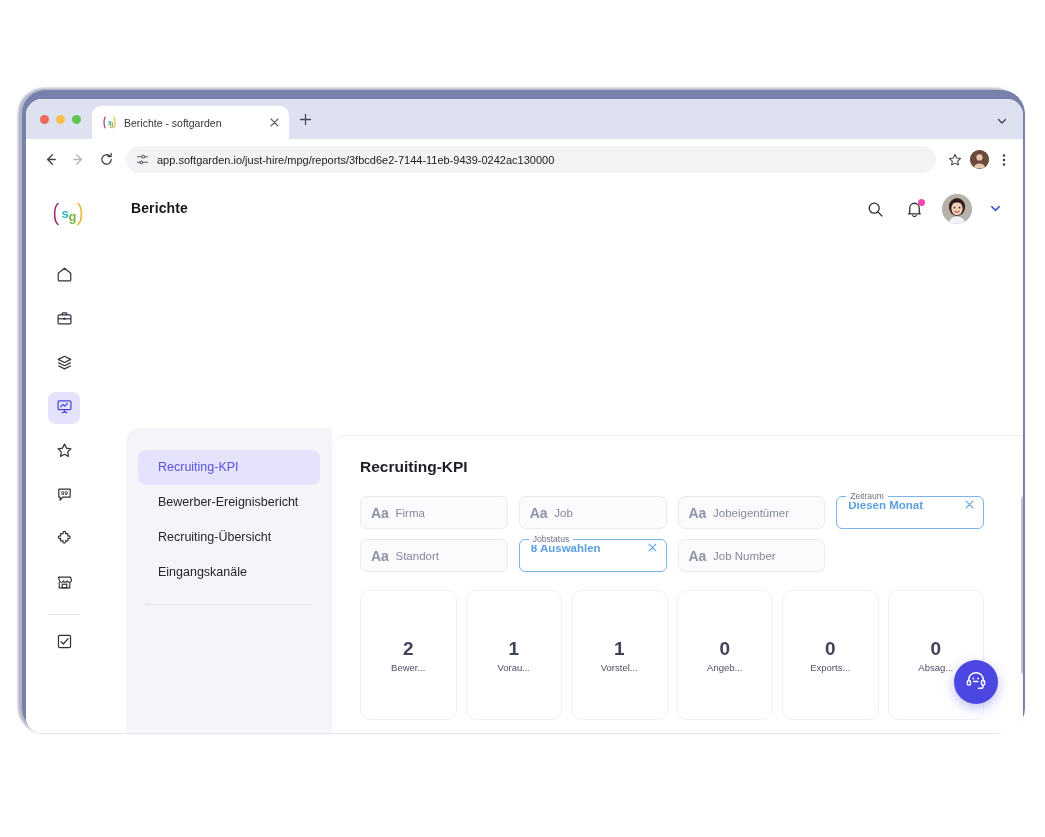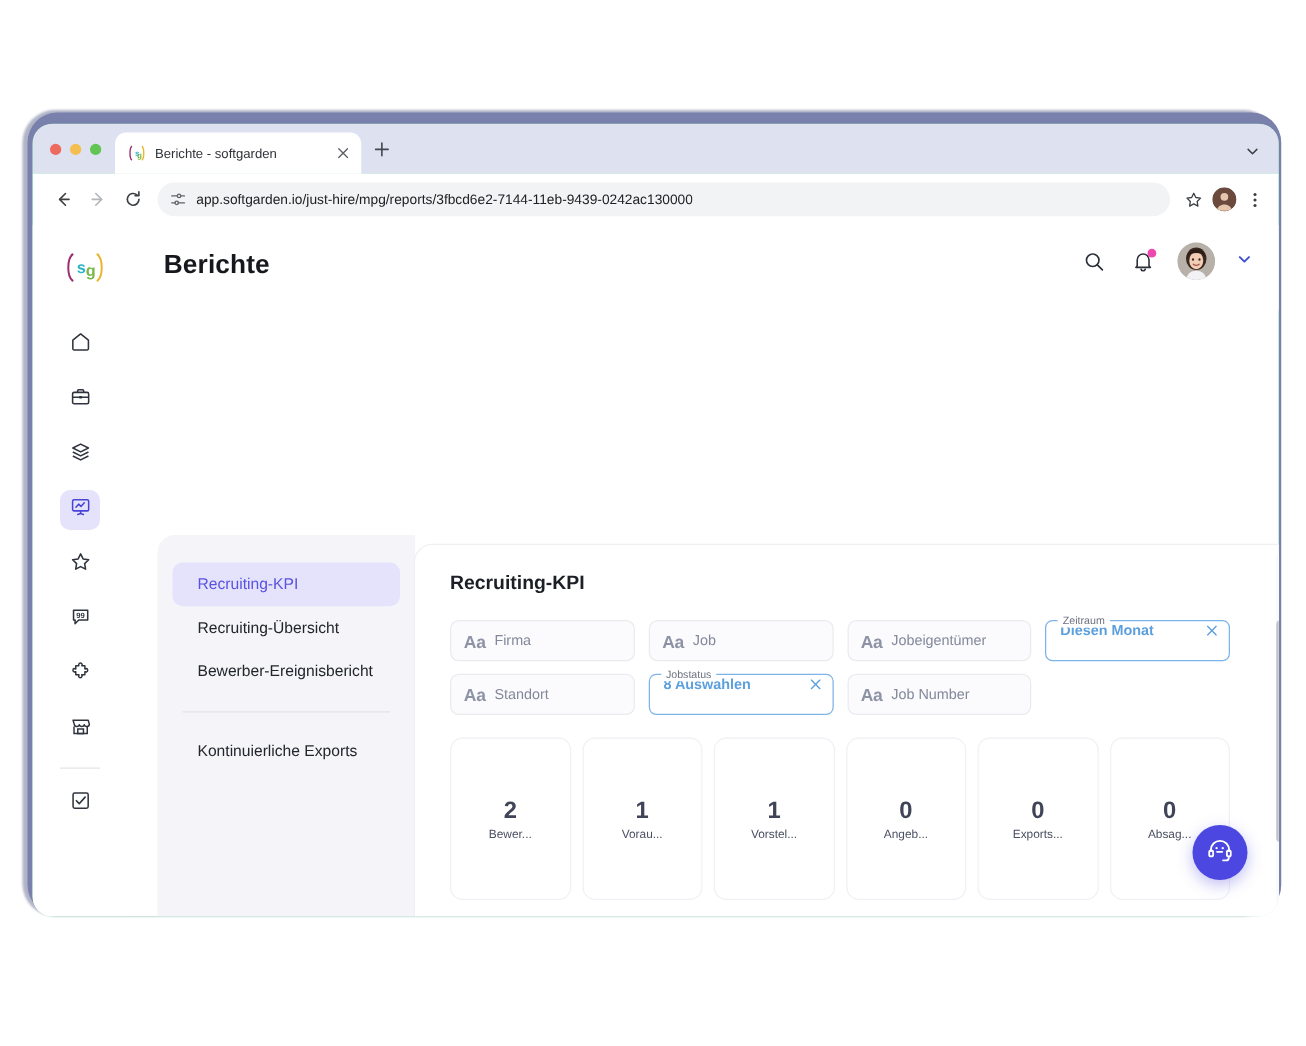--- a/index.html
+++ b/index.html
@@ -25,21 +25,21 @@
     left: 22px; top: 90px;
     width: 1003px; height: 642px;
     background: #7880ab;
     border-radius: 24px;
     padding: 10px 12px 12px 12px;
   }
   #browser-window {
     position: absolute;
     left: 26px; top: 99px;
     width: 997px; height: 634px;
-    background: #86efac;
+    background: #e5e5e5;
     border-radius: 16px 16px 16px 16px;
     overflow: hidden;
   }
 
   
   #tabstrip {
     position: absolute;
     left: 0; top: 0;
     width: 997px; height: 40px;
     background: #dee1f0;
@@ -149,21 +149,21 @@
     background: #ffffff;
     display: flex; align-items: center;
   }
   #brand-logo {
     position: absolute; left: 19px; top: 18px;
     width: 46px; height: 32px;
     display: flex; align-items: center; justify-content: center;
   }
   #page-title {
     position: absolute; left: 105px; top: 20px;
-    font-size: 21px; font-weight: 700; color: #16181d;
+    font-size: 14px; font-weight: 700; color: #16181d;
     letter-spacing: .1px;
   }
   #header-actions {
     position: absolute; right: 22px; top: 14px;
     display: flex; align-items: center; gap: 17px;
   }
   .hdr-icon {
     width: 22px; height: 22px;
     display: flex; align-items: center; justify-content: center;
     position: relative;
@@ -562,24 +562,24 @@
           <svg width="17" height="17" viewBox="0 0 18 18">
               <rect x="2.6" y="2.6" width="12.8" height="12.8" rx="1.4" fill="none" stroke="currentColor" stroke-width="1.3"></rect>
               <path d="M5.4 9.1l2.4 2.5 5-5.6" fill="none" stroke="currentColor" stroke-width="1.4" stroke-linecap="round" stroke-linejoin="round"></path>
             </svg>
         </span>
       </div>
     </div>
 
     <div id="sub-sidebar">
       <div class="nav-item active">Recruiting-KPI</div>
+      <div class="nav-item">Bewerber-Ereignisbericht</div>
       <div class="nav-item">Recruiting-Übersicht</div>
-      <div class="nav-item">Bewerber-Ereignisbericht</div>
+      <div class="nav-item">Eingangskanäle</div>
       <div id="nav-divider"></div>
-      <div class="nav-item">Kontinuierliche Exports</div>
     </div>
 
     <div id="content-card">
       <div id="content-inner">
 
         <div id="report-title">Recruiting-KPI</div>
 
         <div id="filters">
           <div class="field">
             <span class="aa">Aa</span>

